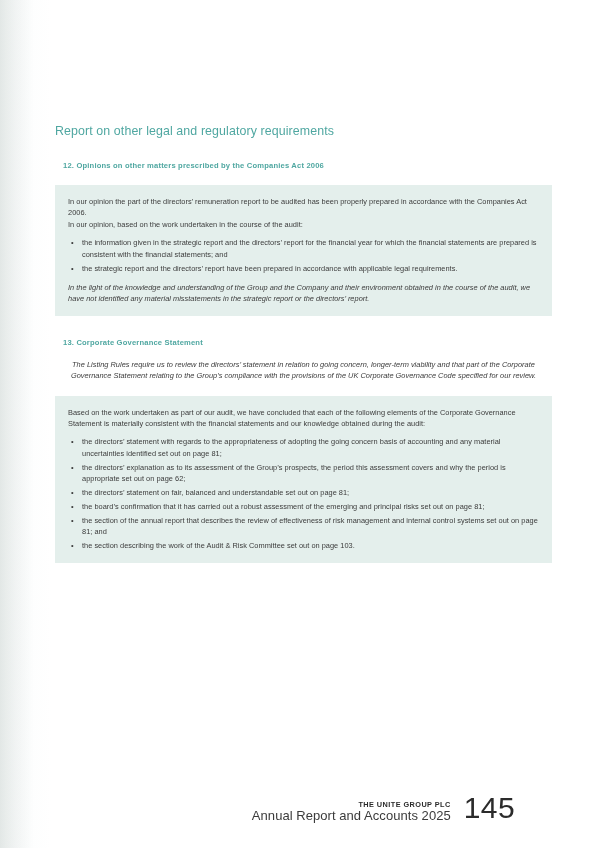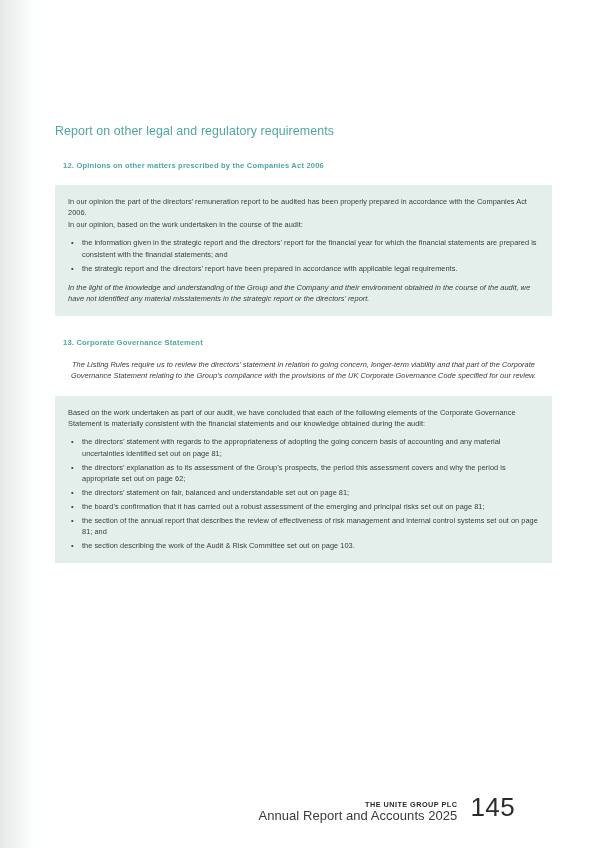--- a/index.html
+++ b/index.html
@@ -157,21 +157,21 @@
   }
   .footer-line2 {
     color: #3b3b3b;
     font-size: 13px;
     letter-spacing: 0.05px;
     line-height: 10.5px;
     margin: 0;
   }
   .page-number {
     color: #2b2b2b;
-    font-size: 26px;
+    font-size: 30px;
     font-weight: normal;
     line-height: 27px;
     letter-spacing: 0.4px;
     margin: 0;
   }
 </style>
 </head>
 <body>
 
 <div class="page">

